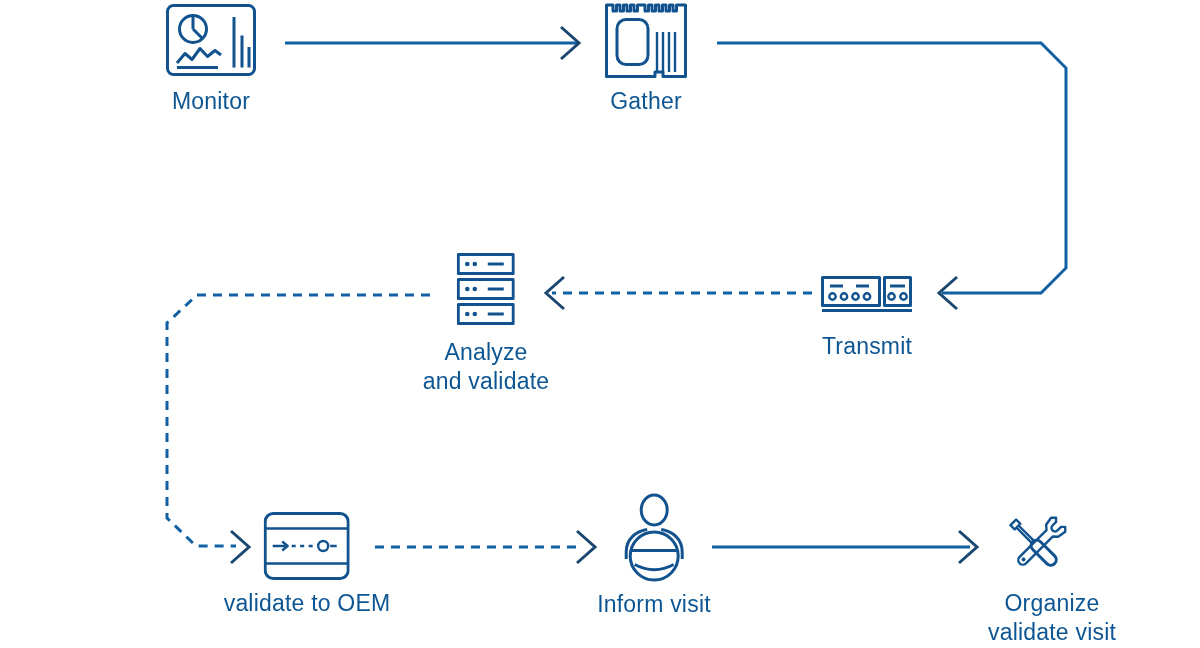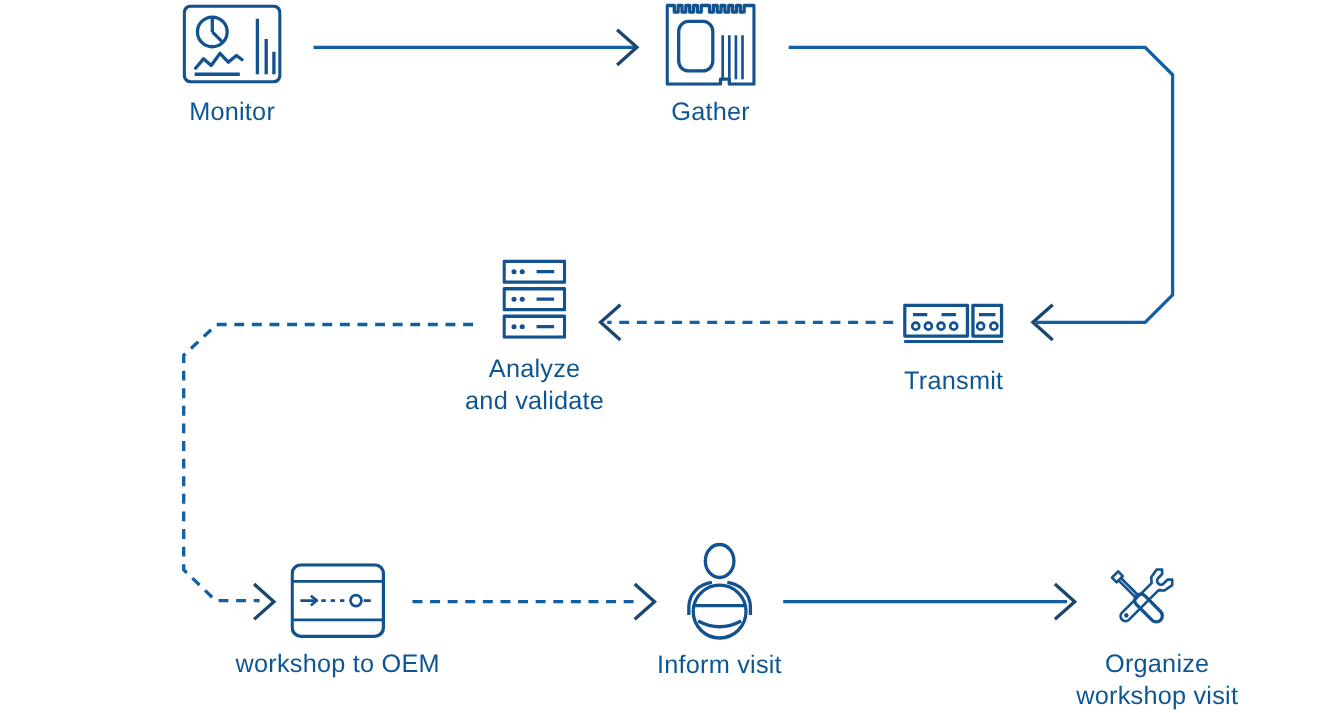--- a/index.html
+++ b/index.html
@@ -128,21 +128,21 @@
       <circle class="thin" cx="46" cy="20.5" r="3.2"></circle>
       <circle class="thin" cx="70.5" cy="20.5" r="3.2"></circle>
       <circle class="thin" cx="82.5" cy="20.5" r="3.2"></circle>
       <path d="M1,34.5 H91"></path>
     </svg>
     <div class="label" style="margin-top:20px;">
       <div>Transmit</div>
     </div>
   </div>
 
-  <div class="node" style="left:486px; top:236px;">
+  <div class="node" style="left:486px; top:253px;">
     <svg class="icon" width="58" height="72" viewBox="0 0 58 72">
       <rect x="1.5" y="1.5" width="55" height="19"></rect>
       <rect x="1.5" y="26.5" width="55" height="19"></rect>
       <rect x="1.5" y="51.5" width="55" height="19"></rect>
       <circle class="dot" cx="10.5" cy="11" r="2.3"></circle>
       <circle class="dot" cx="18" cy="11" r="2.3"></circle>
       <path d="M31,11 H47"></path>
       <circle class="dot" cx="10.5" cy="36" r="2.3"></circle>
       <circle class="dot" cx="18" cy="36" r="2.3"></circle>
       <path d="M31,36 H47"></path>
@@ -160,21 +160,21 @@
     <svg class="icon" width="86" height="68" viewBox="0 0 86 68">
       <rect x="1.5" y="1.5" width="83" height="65" rx="8"></rect>
       <path class="thin" d="M2,16.5 H84 M2,51.5 H84"></path>
       <path class="thin" d="M9,34 H22"></path>
       <polyline class="thin" points="18.5,29.5 24,34 18.5,38.5"></polyline>
       <path class="thin" d="M28,34 H53" style="stroke-dasharray:4 4.5;"></path>
       <circle class="thin" cx="59.5" cy="34" r="5"></circle>
       <path class="thin" d="M66.5,34 H73"></path>
     </svg>
     <div class="label" style="margin-top:9px;">
-      <div>workshop to OEM</div>
+      <div>validate to OEM</div>
     </div>
   </div>
 
   <div class="node" style="left:654px; top:493px;">
     <svg class="icon" width="64" height="92" viewBox="0 0 64 92">
       <ellipse cx="32" cy="17" rx="13" ry="15"></ellipse>
       <path d="M4,66 V59 C4,46 14,38 25,36.5"></path>
       <path d="M60,66 V59 C60,46 50,38 39,36.5"></path>
       <circle cx="32" cy="63" r="24"></circle>
       <path d="M9,57.5 H55"></path>
@@ -192,17 +192,17 @@
         <path class="thin" d="M33.5,7.5 V29 M36.5,7.5 V29"></path>
         <rect x="29.5" y="29" width="11" height="31" rx="5.5"></rect>
       </g>
       <g transform="rotate(45 35 35)">
         <path class="thin" d="M28.5,1.5 L31.5,4.5 L31.5,9.5 A3.5,3.5 0 0 0 38.5,9.5 L38.5,4.5 L41.5,1.5 L45,5 L43.5,13.5 L39.5,17 L39.5,55 A4.5,4.5 0 0 1 30.5,55 L30.5,17 L26.5,13.5 L25,5 Z"></path>
         <circle class="dot" cx="35" cy="54" r="2"></circle>
       </g>
     </svg>
     <div class="label" style="margin-top:8px;margin-left:30px;">
       <div>Organize</div>
-      <div>workshop visit</div>
+      <div>validate visit</div>
     </div>
   </div>
 
 </div>
 
 </body></html>

